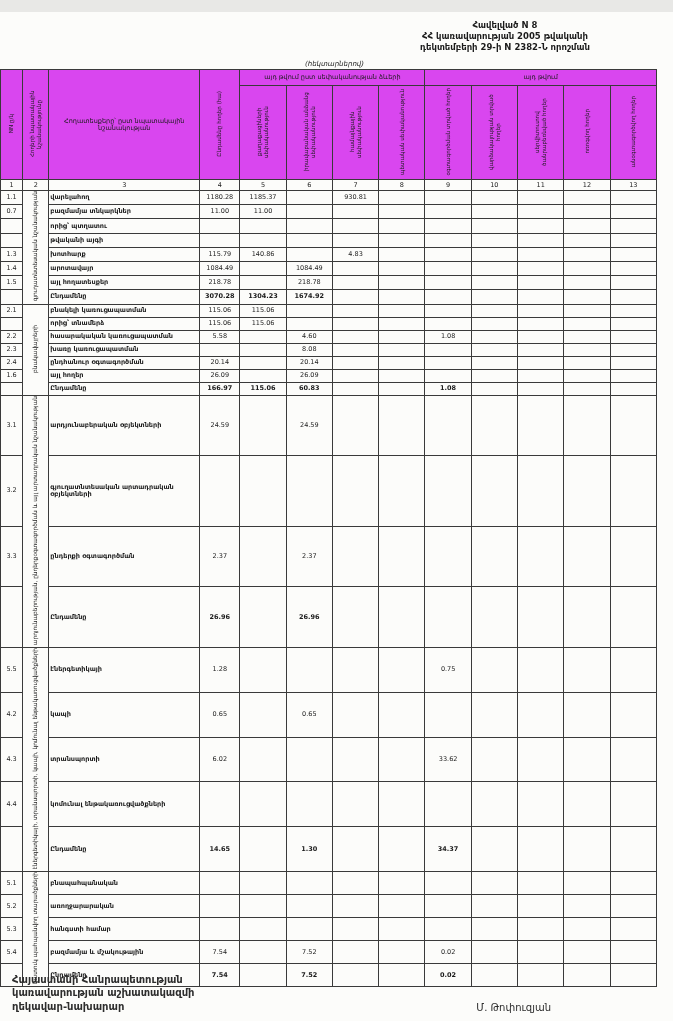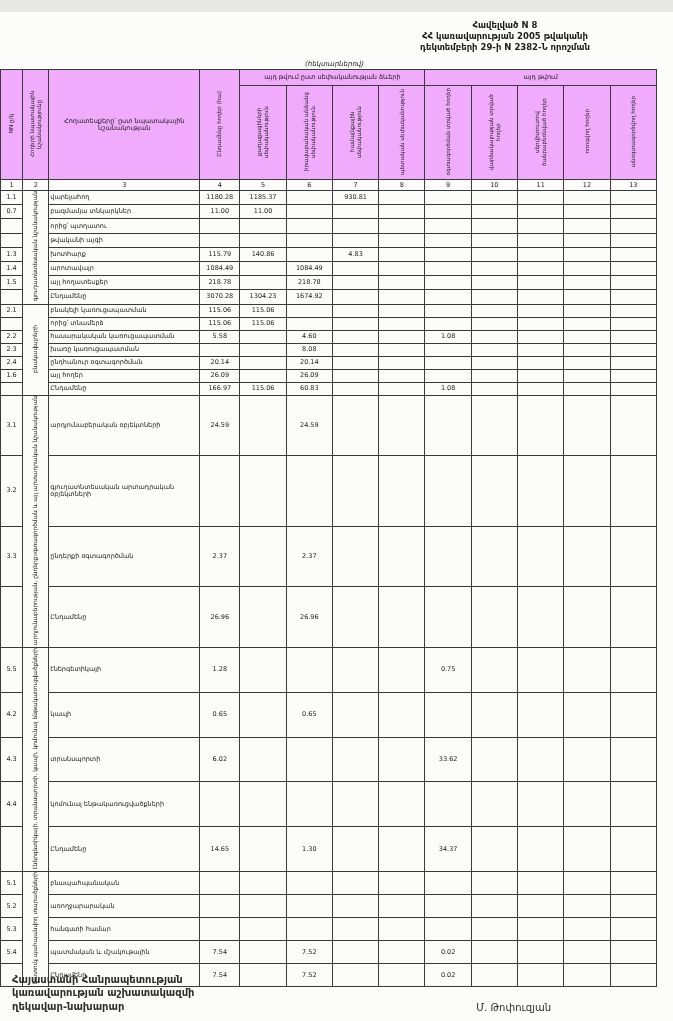--- a/index.html
+++ b/index.html
@@ -14,34 +14,34 @@
   .titleblock{text-align:center;margin-top:9px;font-weight:bold;}
   .t-heading{font-size:11px;letter-spacing:5px;margin-bottom:3px;}
   .t-line{font-size:8px;line-height:1.3;}
   .t-date{font-size:7.5px;margin-top:1px;}
   .unit-note{text-align:center;font-size:7px;font-style:italic;margin:7px 4px 1px 0;}
   table.report{border-collapse:collapse;table-layout:fixed;width:657px;border:1.6px solid #2a2a2a;}
   table.report th,table.report td{
     border:1px solid #3a3a3a;padding:0 1px;overflow:hidden;
     font-size:6.5px;line-height:1.1;box-sizing:border-box;
   }
-  thead th{font-weight:normal;font-size:5.8px;text-align:center;vertical-align:middle;background:#f0abfc;}
+  thead th{font-weight:normal;font-size:5.8px;text-align:center;vertical-align:middle;background:#d946ef;}
   thead .band{font-size:5.8px;height:16px;}
   thead tr.vrow th{height:94px;}
   .vert{writing-mode:vertical-rl;transform:rotate(180deg);display:inline-block;
     font-size:5.6px;line-height:1.2;white-space:normal;max-height:90px;}
   .hname{font-size:6px;}
   td.colnum{text-align:center;font-size:6px;height:11px;}
   tbody tr{height:13px;}
   td.num{text-align:center;font-size:6px;color:#222;}
   td.sec{text-align:center;vertical-align:middle;}
   td.sec .vert{max-height:none;font-size:5.8px;}
-  td.name{text-align:left;padding-left:3px;font-size:6.2px;}
+  td.name{text-align:left;padding-left:3px;font-size:6.2px;font-weight:bold;}
   td.val{text-align:center;font-size:6.5px;}
-  tr.total-row td.name,tr.total-row td.val{font-weight:normal;}
+  tr.total-row td.name,tr.total-row td.val{font-weight:bold;}
   tr.sec-start td{border-top:1.5px solid #222;}
   .footer{position:absolute;left:12px;right:12px;bottom:20px;
     display:flex;justify-content:space-between;align-items:flex-end;}
   .footer-left{font-size:10px;font-weight:bold;color:#2d2d2d;line-height:1.35;}
   .footer-right{font-size:10px;color:#2d2d2d;margin-right:110px;}
 </style>
 </head>
 <body>
 
 <div class="page">
@@ -486,21 +486,21 @@
           <td class="val"></td>
           <td class="val"></td>
           <td class="val"></td>
           <td class="val"></td>
           <td class="val"></td>
           <td class="val"></td>
           <td class="val"></td>
         </tr>
         <tr class="">
           <td class="num">5.4</td>
-          <td class="name">պատմական և մշակութային</td>
+          <td class="name">բազմամյա և մշակութային</td>
           <td class="val">7.54</td>
           <td class="val"></td>
           <td class="val">7.52</td>
           <td class="val"></td>
           <td class="val"></td>
           <td class="val">0.02</td>
           <td class="val"></td>
           <td class="val"></td>
           <td class="val"></td>
           <td class="val"></td>

